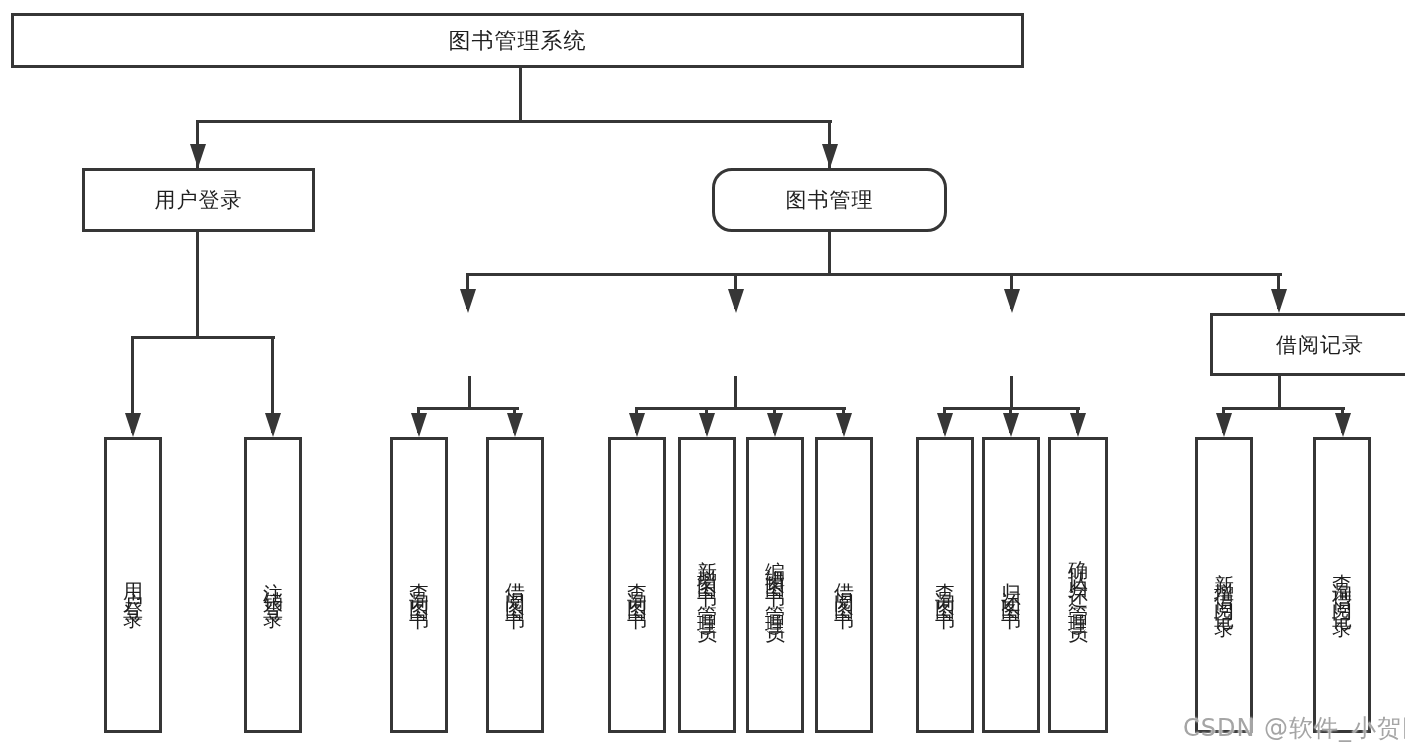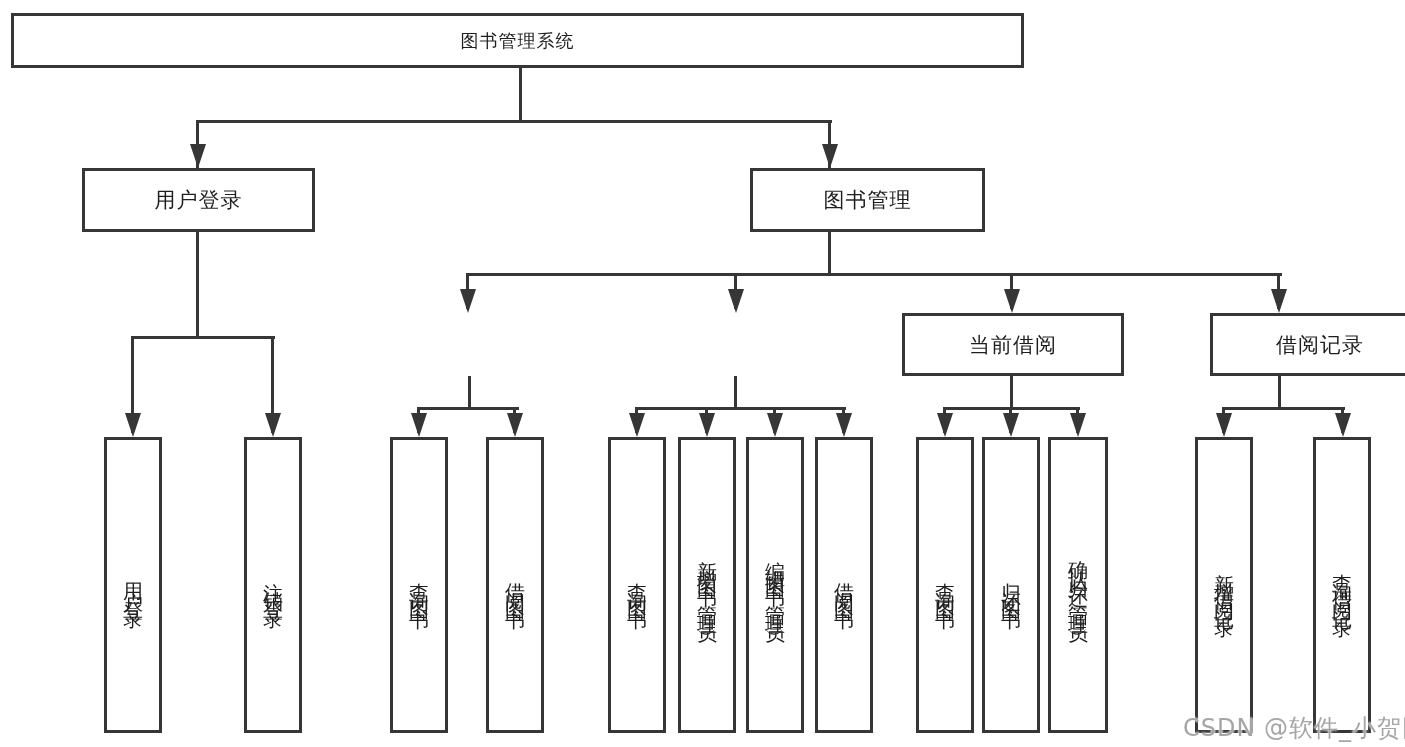--- a/index.html
+++ b/index.html
@@ -98,29 +98,28 @@
   <div class="arrow" style="left:1003px;top:413px;"></div>
   <div class="arrow" style="left:1070px;top:413px;"></div>
 
   <div class="vline" style="left:1278px;top:376px;height:33px;"></div>
   <div class="hline" style="left:1222px;top:407px;width:123px;"></div>
   <div class="vline" style="left:1222px;top:407px;height:26px;"></div>
   <div class="vline" style="left:1341px;top:407px;height:26px;"></div>
   <div class="arrow" style="left:1216px;top:413px;"></div>
   <div class="arrow" style="left:1335px;top:413px;"></div>
 
-  <div class="box" style="left:11px;top:13px;width:1013px;height:55px;font-size:18px;">图书管理系统</div>
+  <div class="box" style="left:11px;top:13px;width:1013px;height:55px;font-size:22px;">图书管理系统</div>
 
   <div class="box" style="left:82px;top:168px;width:233px;height:64px;">用户登录</div>
 
-  <div class="box" style="left:750px;top:168px;width:235px;height:64px;">图书管理</div>
+  <div class="box" style="left:712px;top:168px;width:235px;height:64px;border-radius:20px;">图书管理</div>
 
 
 
-  <div class="box" style="left:902px;top:313px;width:222px;height:63px;">当前借阅</div>
 
   <div class="box" style="left:1170px;top:313px;width:220px;height:63px;margin-left:40px;">借阅记录</div>
 
   <div class="vbox" style="left:104px;top:437px;width:58px;height:296px;">
     <span class="vtext">用户登录</span>
   </div>
 
   <div class="vbox" style="left:244px;top:437px;width:58px;height:296px;">
     <span class="vtext">注销登录</span>
   </div>

